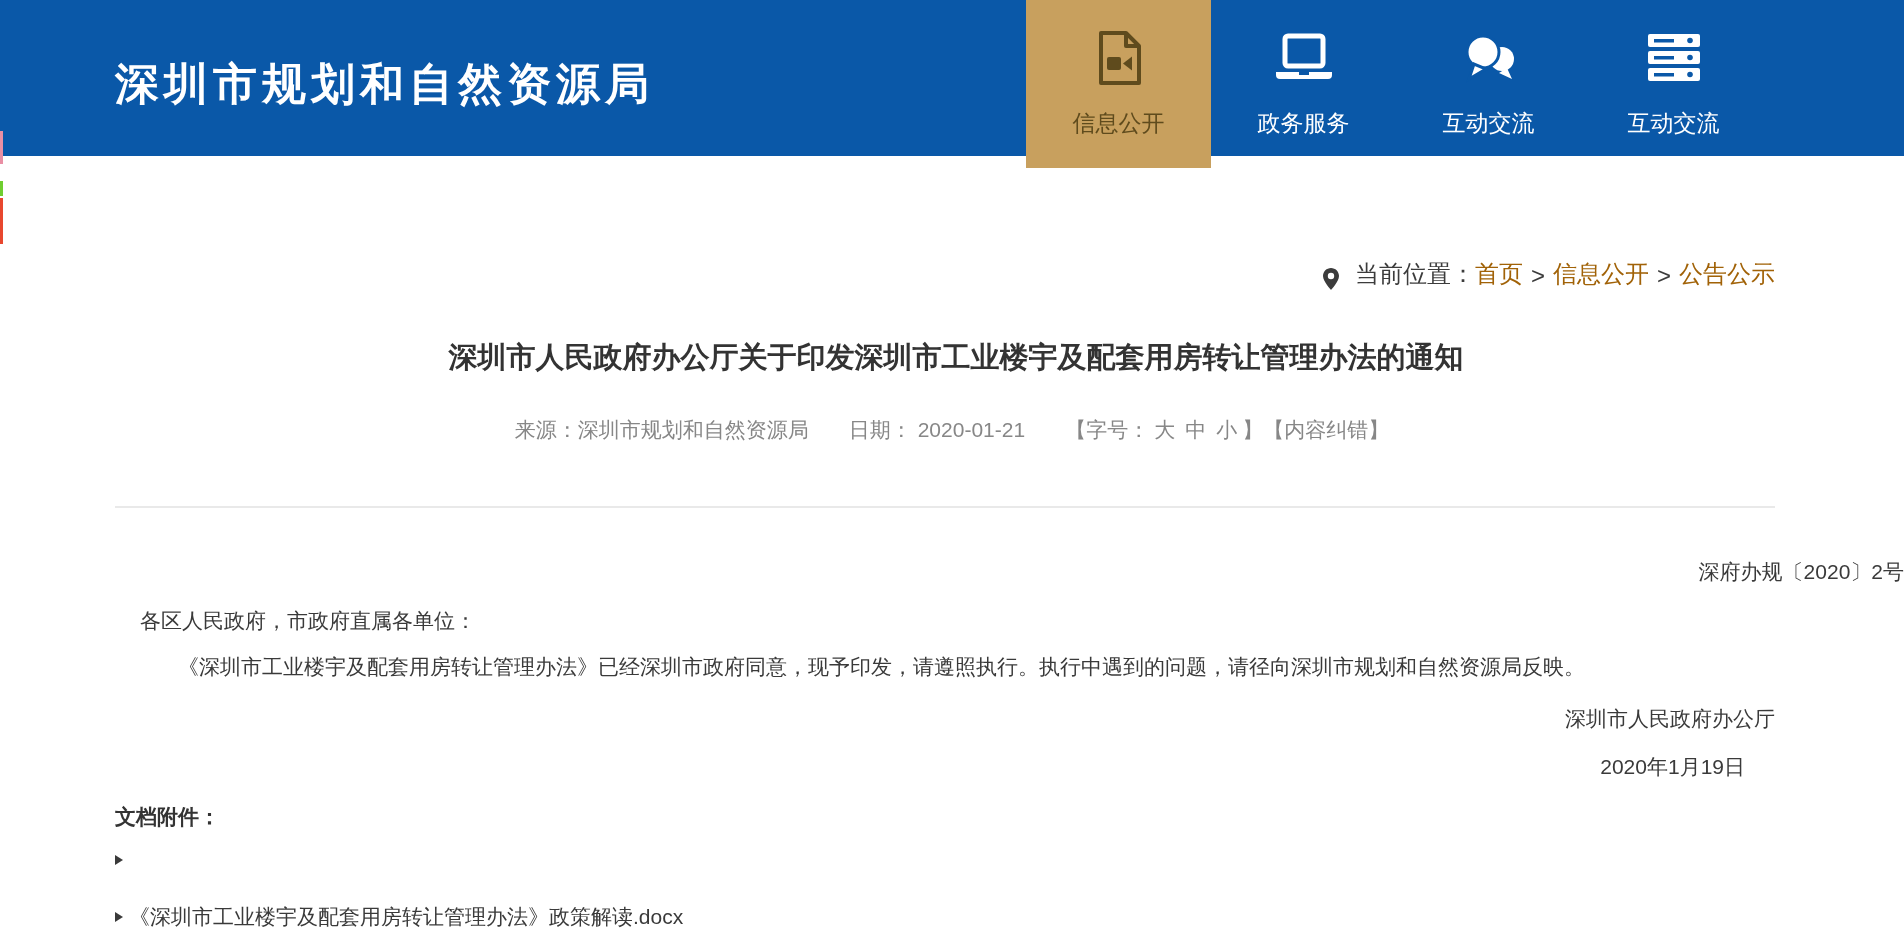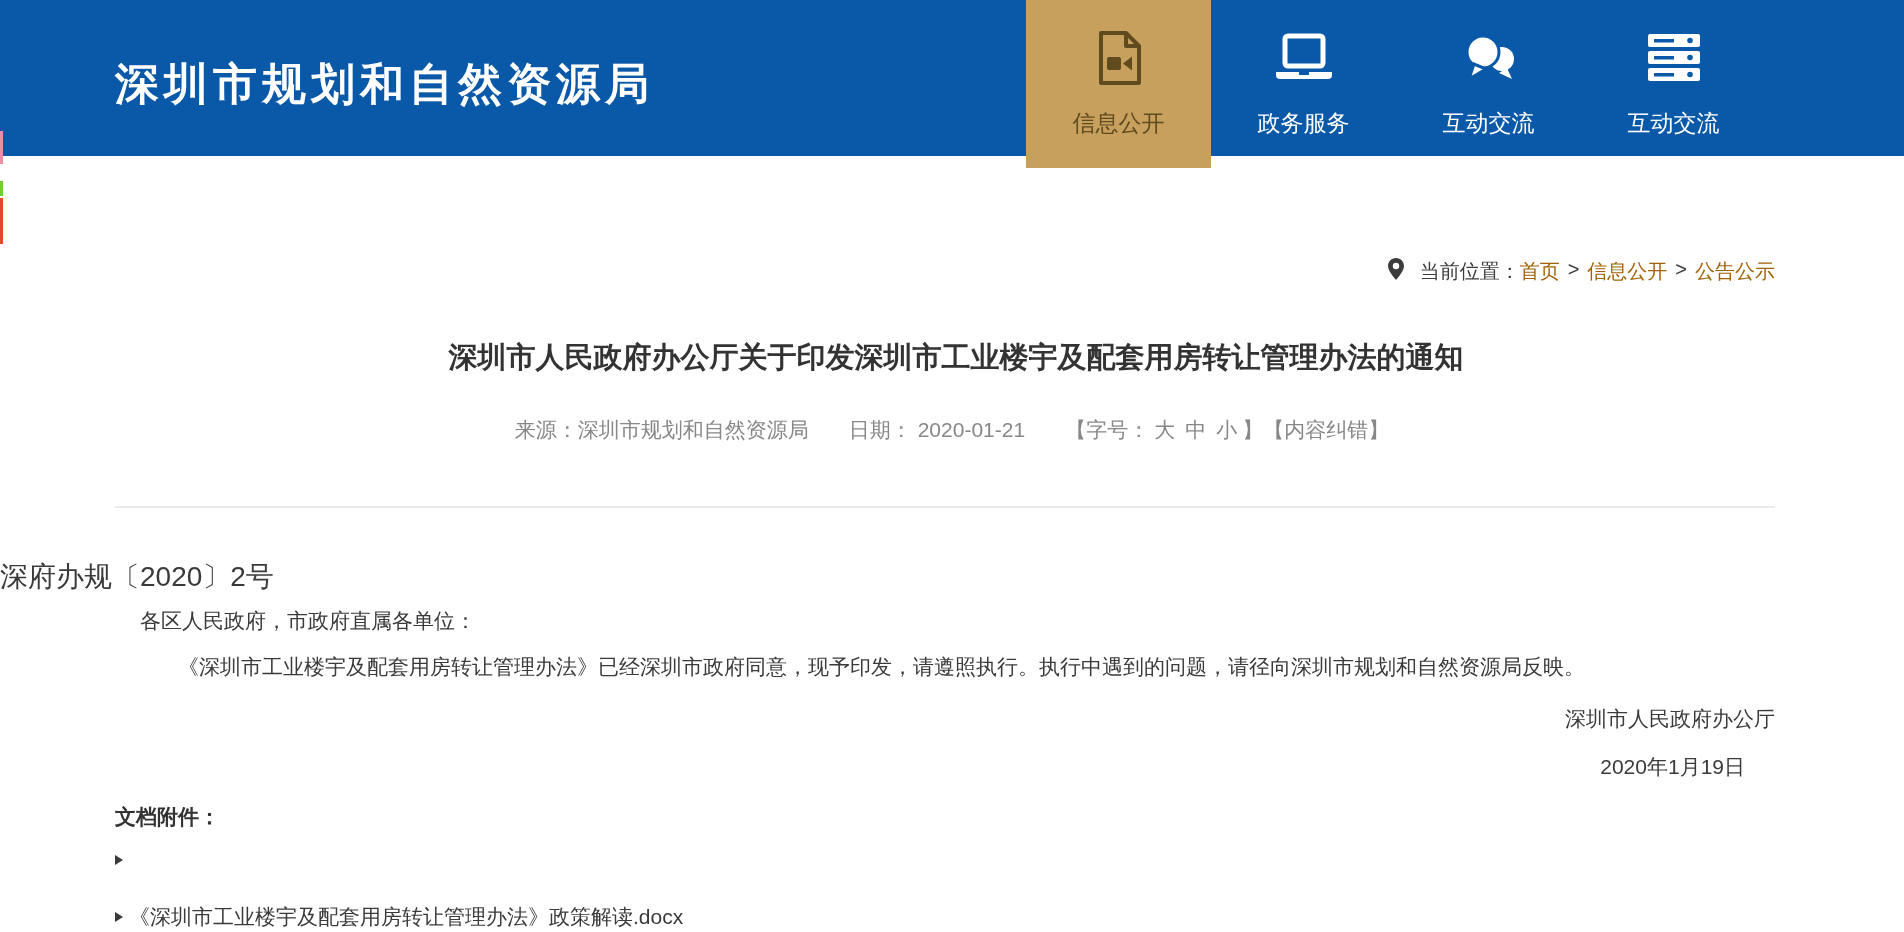--- a/index.html
+++ b/index.html
@@ -40,22 +40,22 @@
 
   
   .edge-strip { position: absolute; left: 0; width: 3px; }
   .edge-strip.s1 { top: 131px; height: 33px; background: #e98fa4; }
   .edge-strip.s2 { top: 181px; height: 15px; background: #6fce30; }
   .edge-strip.s3 { top: 198px; height: 46px; background: #e8472e; }
 
   
   .breadcrumb {
     position: absolute; top: 258px; right: 129px;
-    display: flex; align-items: flex-start;
-    font-size: 20px; color: #3c3c3c;
+    display: flex; align-items: flex-end;
+    font-size: 24px; color: #3c3c3c;
   }
   .breadcrumb .pin { margin-right: 16px; display: flex; align-items: center; }
   .breadcrumb a { color: #a16207; text-decoration: none; cursor: pointer; }
   .breadcrumb .sep { margin: 0 8px; }
 
   
   .article-title {
     position: absolute; top: 338px; left: 8px; right: 0;
     text-align: center;
     font-size: 29px; font-weight: bold; color: #333333;
@@ -69,21 +69,21 @@
   .article-meta .size-btn { margin: 0 5px; cursor: pointer; }
   .article-meta .correct-btn { cursor: pointer; }
 
   .divider {
     position: absolute; top: 506px; left: 115px;
     width: 1660px; height: 2px; background: #e9e9e9;
   }
 
   .doc-number {
     position: absolute; top: 558px; left: 0; right: 0;
-    text-align: left; font-size: 28px; color: #3a3a3a;
+    text-align: right; font-size: 21px; color: #3a3a3a;
   }
   .para { position: absolute; left: 115px; right: 129px; font-size: 21px; color: #3a3a3a; line-height: 28px; margin-left: 25px; }
   .para.p1 { top: 607px; }
   .para.p2 { top: 655px; text-indent: 38px; font-family: Liberation Mono, monospace; }
 
   .sign-issuer {
     position: absolute; top: 705px; right: 129px;
     font-size: 21px; color: #3a3a3a;
   }
   .sign-date {

